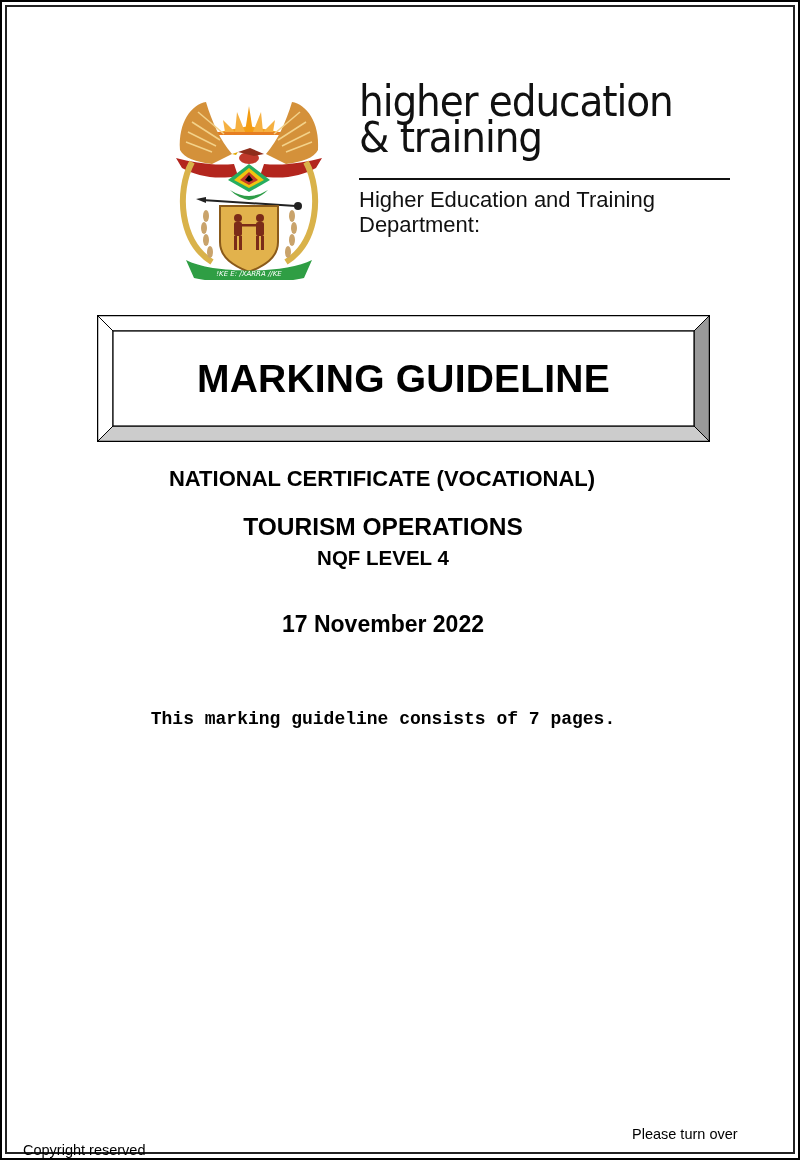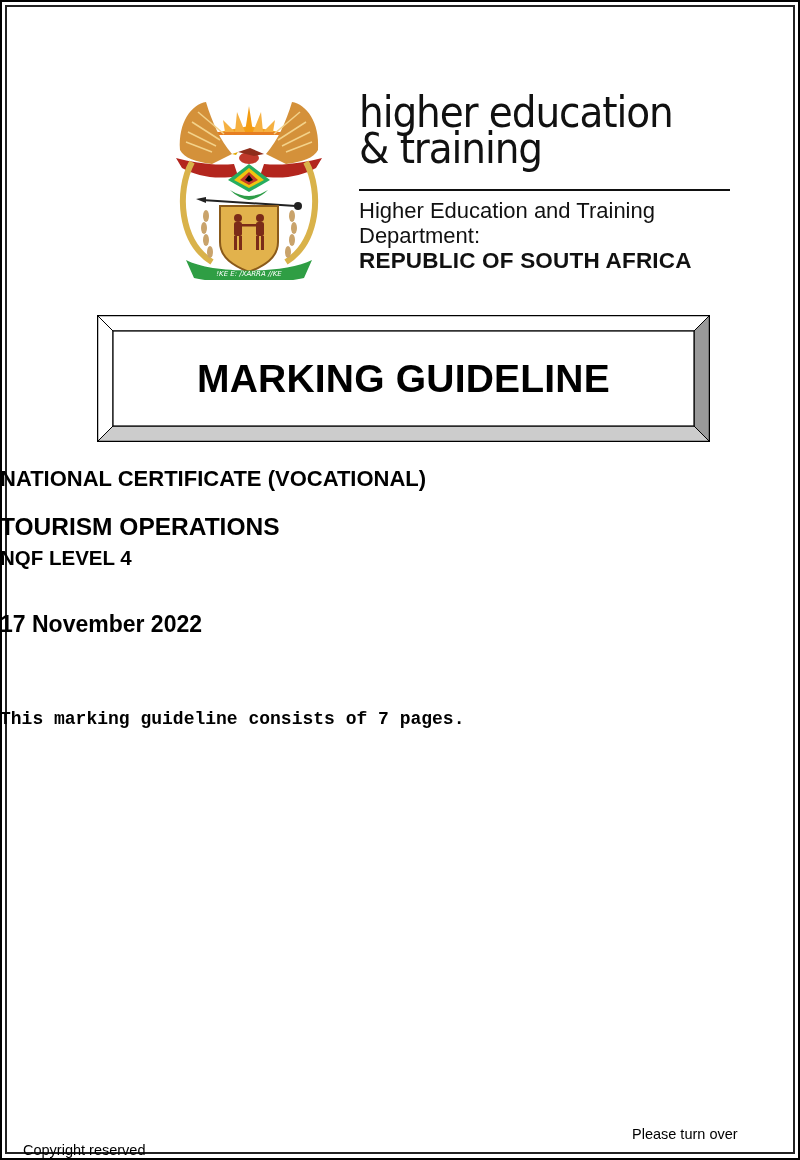--- a/index.html
+++ b/index.html
@@ -1,28 +1,28 @@
 <!DOCTYPE html>
 <html><head>
 <meta charset="utf-8">
 <style>
   html, body { margin: 0; padding: 0; background: #ffffff; }
   body { width: 800px; height: 1160px; position: relative; overflow: hidden; font-family: "Liberation Sans", sans-serif; color: #000; }
   .border-outer { position: absolute; left: 0; top: 0; width: 796px; height: 1156px; border: 2px solid #000; }
   .border-inner { position: absolute; left: 5px; top: 5px; width: 786px; height: 1145px; border: 2px solid #222; }
   .crest { position: absolute; left: 172px; top: 92px; width: 154px; height: 188px; }
-  .brand { position: absolute; left: 359px; top: 84px; width: 380px; margin-top: 11px; }
+  .brand { position: absolute; left: 359px; top: 84px; width: 380px; }
   .brand-main { font-family: "DejaVu Sans", sans-serif; font-size: 42px; line-height: 36px; letter-spacing: -1.2px; color: #111; white-space: nowrap; transform: scaleX(0.93); transform-origin: left top; }
   .brand-rule { position: absolute; left: 0; top: 94px; width: 371px; height: 0; border-top: 2px solid #111; }
   .brand-sub { position: absolute; left: 0; top: 103px; font-size: 22px; line-height: 25px; color: #111; white-space: nowrap; }
   .brand-sub .bold { font-weight: bold; font-size: 22.5px; letter-spacing: 0.2px; }
   .title-box { position: absolute; left: 97px; top: 315px; width: 613px; height: 142px; }
   .title-box svg { position: absolute; left: 0; top: 0; }
   .title-text { position: absolute; left: 16px; top: 16px; width: 581px; height: 96px; display: flex; align-items: center; justify-content: center; font-weight: bold; font-size: 39px; letter-spacing: 0.2px; }
-  .center-line { position: absolute; left: 0; width: 770px; font-weight: bold; white-space: nowrap; }
+  .center-line { position: absolute; left: 0; width: 770px; text-align: center; font-weight: bold; white-space: nowrap; }
   .l-cert { top: 466px; font-size: 22px; left: 0; width: 764px; }
   .l-subject { top: 513px; font-size: 24.5px; width: 766px; }
   .l-level { top: 546px; font-size: 20.5px; width: 766px; }
   .l-date { top: 611px; font-size: 23px; width: 766px; }
   .l-pages { top: 709px; font-size: 18px; width: 766px; font-family: Liberation Mono, monospace; }
   .footer-left { position: absolute; left: 23px; top: 1126px; font-size: 14.5px; margin-top: 16px; }
   .footer-right { position: absolute; left: 632px; top: 1126px; font-size: 14.5px; }
 </style>
 </head>
 <body>
@@ -111,21 +111,20 @@
 
 <div class="brand">
   <div class="brand-main">
     <div>higher education</div>
     <div>&amp; training</div>
   </div>
   <div class="brand-rule"></div>
   <div class="brand-sub">
     <div>Higher Education and Training</div>
     <div>Department:</div>
-    <div class="bold">REPUBLIC OF SOUTH AFRICA</div>
   </div>
 </div>
 
 <div class="title-box">
   <svg width="613" height="127" viewBox="0 0 613 127">
     <polygon points="0,0 613,0 597,16 16,16" fill="#ffffff" stroke="#000" stroke-width="1"></polygon>
     <polygon points="0,0 16,16 16,111 0,127" fill="#ffffff" stroke="#000" stroke-width="1"></polygon>
     <polygon points="613,0 613,127 597,111 597,16" fill="#9a9a9a" stroke="#000" stroke-width="1"></polygon>
     <polygon points="0,127 16,111 597,111 613,127" fill="#cccccc" stroke="#000" stroke-width="1"></polygon>
     <rect x="16" y="16" width="581" height="95" fill="#ffffff" stroke="#000" stroke-width="1.2"></rect>

